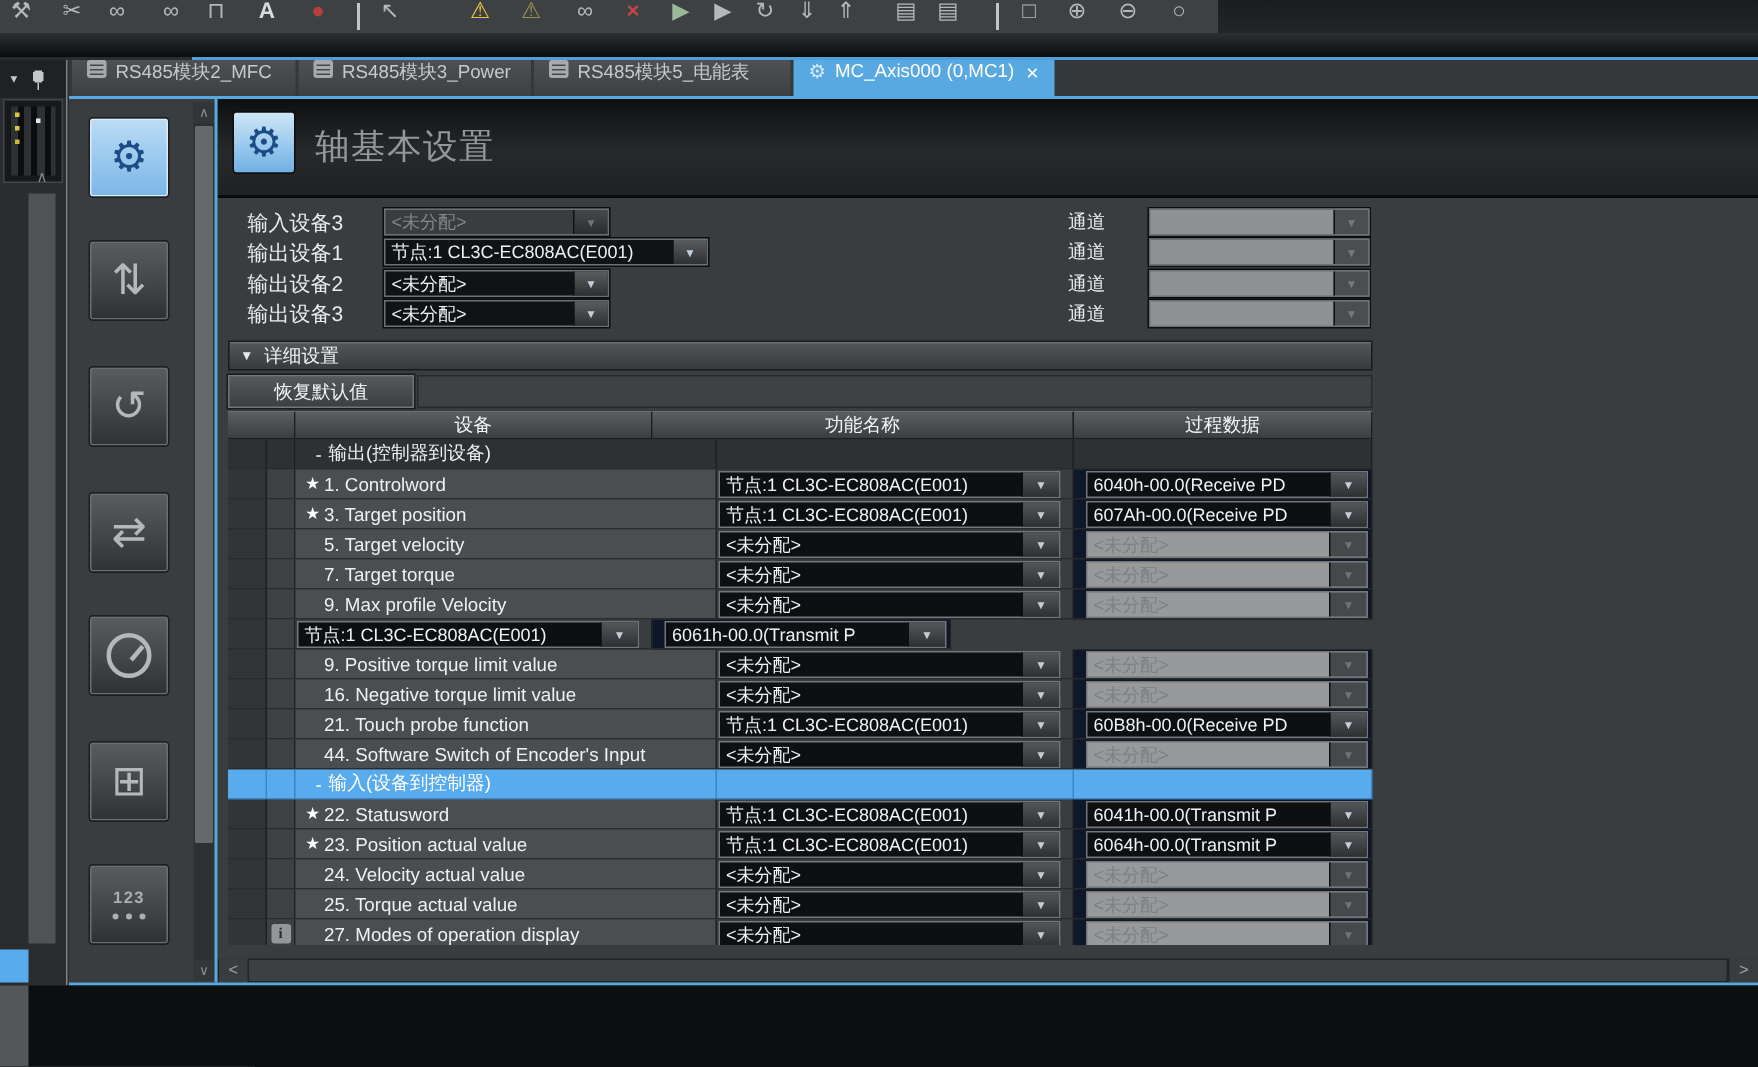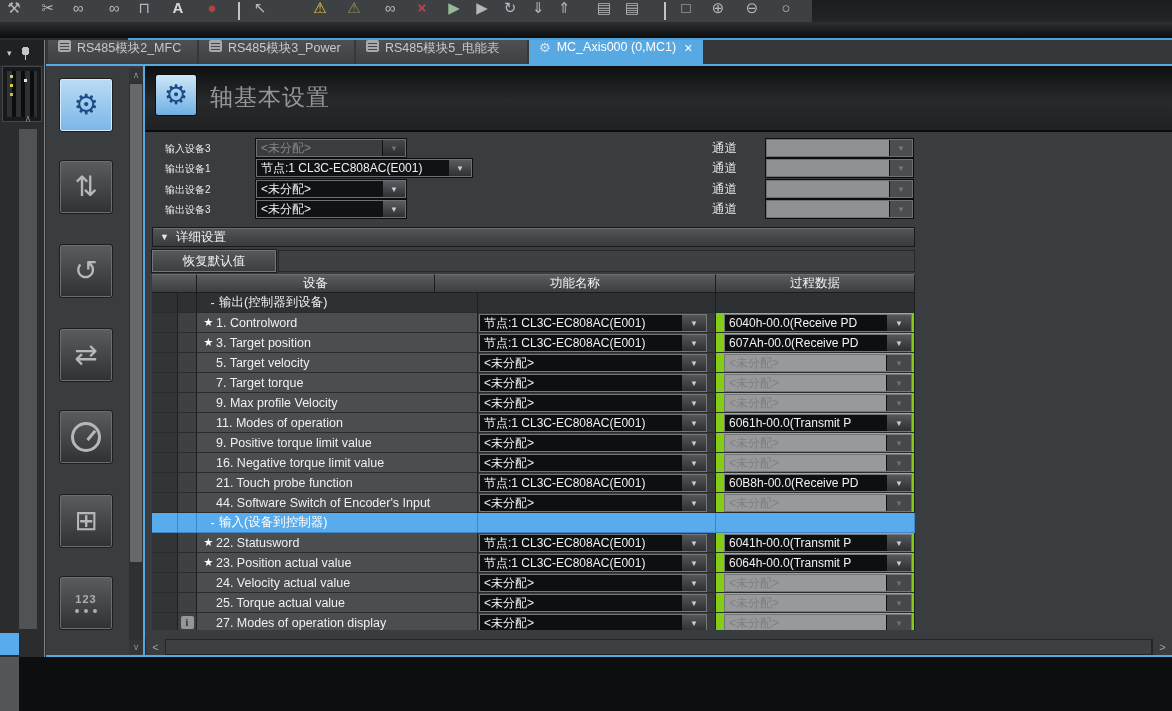--- a/index.html
+++ b/index.html
@@ -68,21 +68,21 @@
 
 .marea{position:absolute;left:145px;top:66px;width:1027px;height:589px;background:#3a3d3f}
 .mhead{position:absolute;left:145px;top:66px;width:1027px;height:66px;
   background:linear-gradient(180deg,#0e0f10,#28292b 55%,#1f2123);border-bottom:2px solid #0a0b0c}
 .micon{position:absolute;left:155px;top:74px;width:42px;height:42px;border-radius:3px;border:1px solid #0c0d0e;
   background:linear-gradient(#cfe6f7,#6fb0e4);display:flex;align-items:center;justify-content:center;color:#1c4c85;font-size:27px}
 .micon::before{content:"⚙"}
 .mtitle{position:absolute;left:210px;top:82px;font-size:23px;color:#93979a;letter-spacing:1px}
 
 
-.dlabel{position:absolute;left:165px;font-size:10px;color:#e9ebed;line-height:17px}
+.dlabel{position:absolute;left:165px;font-size:14px;color:#e9ebed;line-height:17px}
 .clabel{position:absolute;left:712px;font-size:12.5px;color:#e9ebed;line-height:17px}
 .dd{position:absolute;height:18px;display:flex;border:1px solid #6e7174;box-shadow:0 0 0 1px #0c0d0e;background:#101214}
 .dd .t{flex:1;font-size:12px;line-height:16px;padding:0 4px;color:#eef0f2;white-space:nowrap;overflow:hidden}
 .dd .b{width:23px;flex:none;border-left:1px solid #101214;background:linear-gradient(#5a5d60,#2e3032);
   display:flex;align-items:center;justify-content:center;color:#c3ced8;font-size:8px}
 .dd .b::after{content:"▼"}
 .dd.dim{background:#3a3c3e}.dd.dim .t{color:#84878a}
 .dd.dim .b{background:linear-gradient(#46494c,#2b2d2f);color:#6f7376}
 .dd.gray{background:#8f9294}.dd.gray .t{color:#7c7f81}
 .dd.gray .b{background:#4b4e51;color:#75797c}
@@ -101,21 +101,21 @@
 .tbl{position:absolute;left:152px;top:274px;width:763px;height:356px;overflow:hidden;font-size:12.5px}
 .th{display:flex;height:19px}
 .thc{background:linear-gradient(#5b5e61,#3b3e40);border-top:1px solid #6b6e71;border-right:1px solid #1b1d1f;border-bottom:1px solid #1b1d1f;
   color:#f3f5f7;display:flex;align-items:center;justify-content:center;white-space:nowrap;overflow:hidden}
 .tr{display:flex;height:20px}
 .c0,.c1,.cn,.cd,.cp{border-right:1px solid #1d1f21;border-bottom:1px solid #292b2d;overflow:hidden}
 .c0{width:26px;background:#323538}
 .c1{width:19px;background:#3e4143;display:flex;align-items:center;justify-content:center}
 .cn{width:281px;background:#4b4e50;display:flex;align-items:center;color:#eef0f2;white-space:nowrap;padding-left:4px}
 .cd{width:238px;background:#3a3d3f;position:relative}
-.cp{width:199px;background:#84cc16;position:relative}
+.cp{width:199px;background:#0f172a;position:relative}
 .st{width:15px;flex:none;text-align:center;font-size:11px;color:#fff}
 .mk{width:13px;flex:none;text-align:center;margin-left:5px;color:#eef0f2}
 .dd2{height:18px;display:flex;border:1px solid #74777a;background:#0e0f10;margin:1px 8px 0 1px}
 .cp .dd2{margin:1px 2px 0 8px}
 .dd2 .t{flex:1;font-size:12px;line-height:16px;padding:0 4px;color:#f0f2f4;white-space:nowrap;overflow:hidden}
 .dd2 .b{width:25px;flex:none;border-left:1px solid #0e0f10;background:linear-gradient(#54575a,#2e3032);
   display:flex;align-items:center;justify-content:center;color:#c2cdd6;font-size:8px}
 .dd2 .b::after{content:"▼"}
 .dd2.gray{background:#97999b}.dd2.gray .t{color:#7d8082}
 .dd2.gray .b{background:#46494c;color:#6f7376}
@@ -409,24 +409,20 @@
           <div class="dd2 gray">
             <span class="t">&lt;未分配&gt;</span>
             <span class="b"></span>
           </div>
         </div>
     </div>
 
     <div class="tr">
       <div class="c0"></div>
         <div class="c1"></div>
-      <div class="cn">
-          <span class="st"></span>
-          <span>11. Modes of operation</span>
-        </div>
       <div class="cd">
           <div class="dd2">
             <span class="t">节点:1 CL3C-EC808AC(E001)</span>
             <span class="b"></span>
           </div>
         </div>
       <div class="cp">
           <div class="dd2">
             <span class="t">6061h-00.0(Transmit P</span>
             <span class="b"></span>

